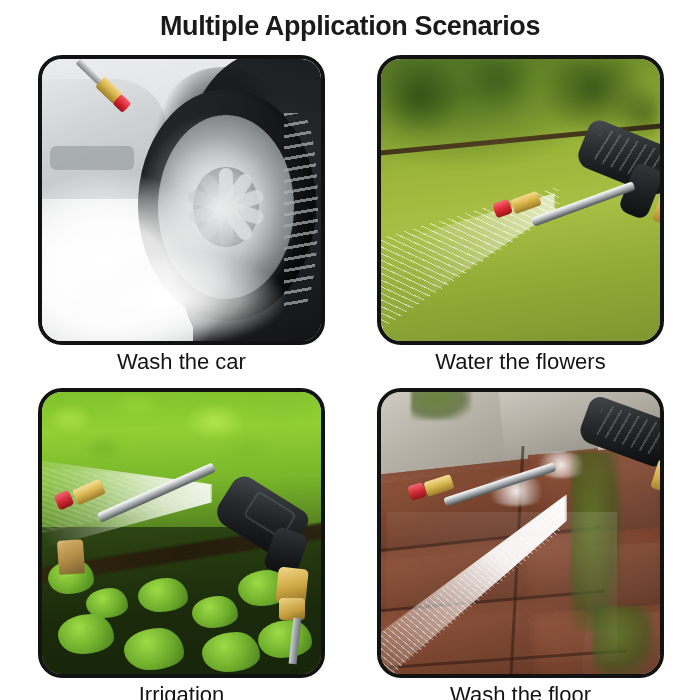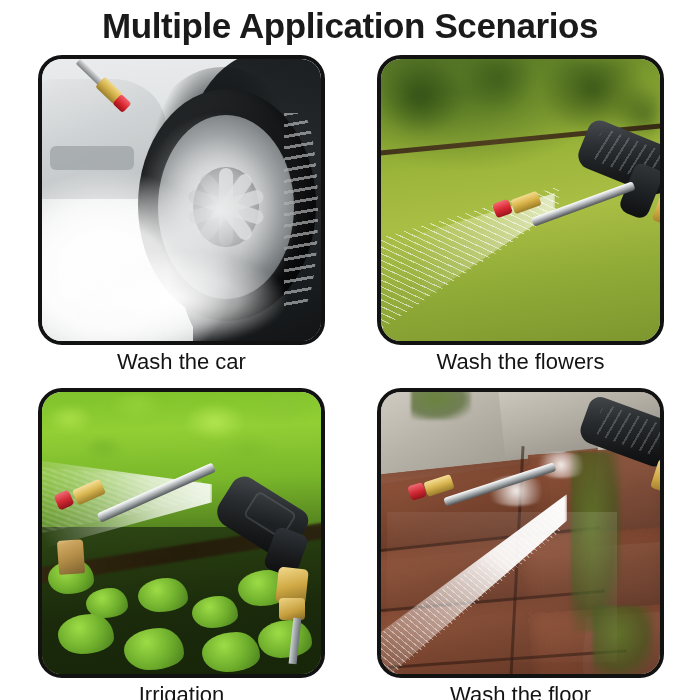--- a/index.html
+++ b/index.html
@@ -16,21 +16,21 @@
     position: relative;
   }
 
   
   #page-title {
     position: absolute;
     top: 4px;
     left: 0;
     width: 700px;
     text-align: center;
-    font-size: 35px;
+    font-size: 27px;
     font-weight: 600;
     letter-spacing: -0.4px;
     color: #1a1a1a;
     line-height: 44px;
     white-space: nowrap;
   }
 
   
   #scenario-grid {
     position: absolute;
@@ -660,21 +660,21 @@
           <div class="gun-body"></div>
           <div class="gun-ribs"></div>
           <div class="gun-grip"></div>
           <div class="gun-brass-fitting"></div>
           <div class="lance"></div>
           <div class="lance-brass"></div>
           <div class="lance-red"></div>
         </div>
       </div>
     </div>
-    <div class="caption">Wash the flowers</div>
+    <div class="caption">Water the flowers</div>
   </div>
 
   <div class="scenario-card card-br">
     <div class="photo-frame">
       <div class="photo sc-floor">
         <div class="concrete-top"></div>
         <div class="concrete-top2"></div>
         <div class="concrete-right"></div>
 
         <div class="slab" style="left:-10px; top:74px;  width:180px; height:86px;  transform:rotate(-6deg);"></div>

